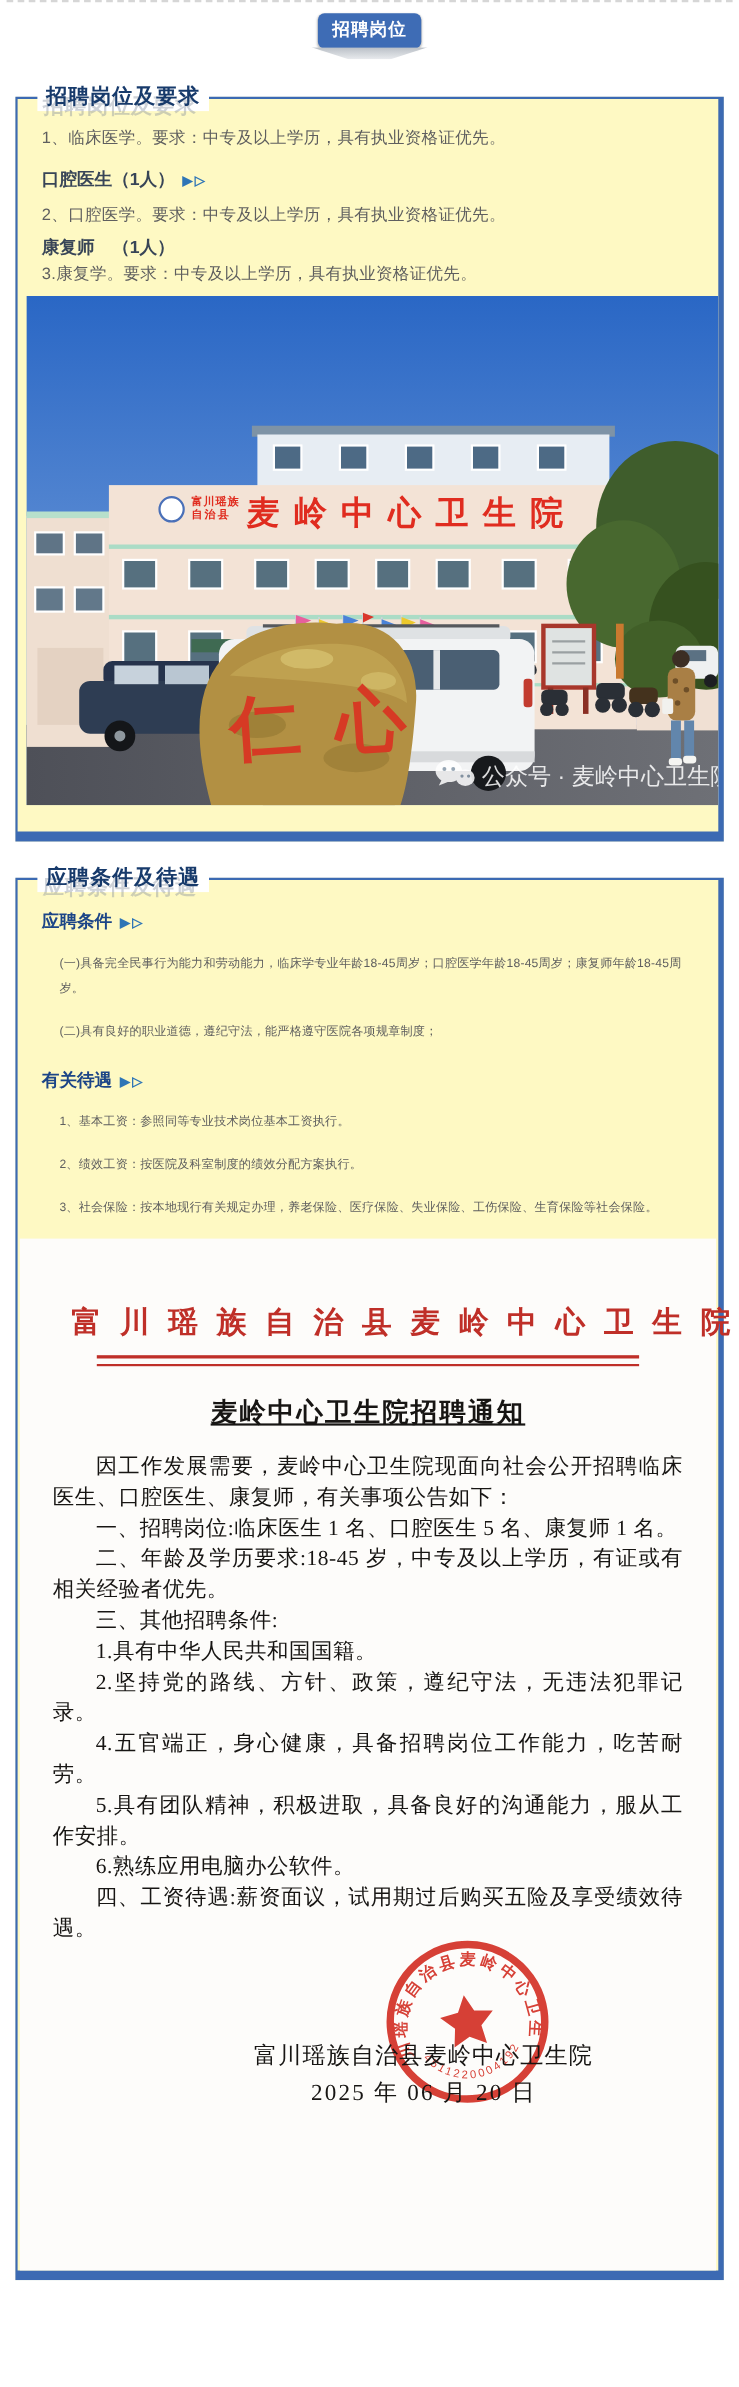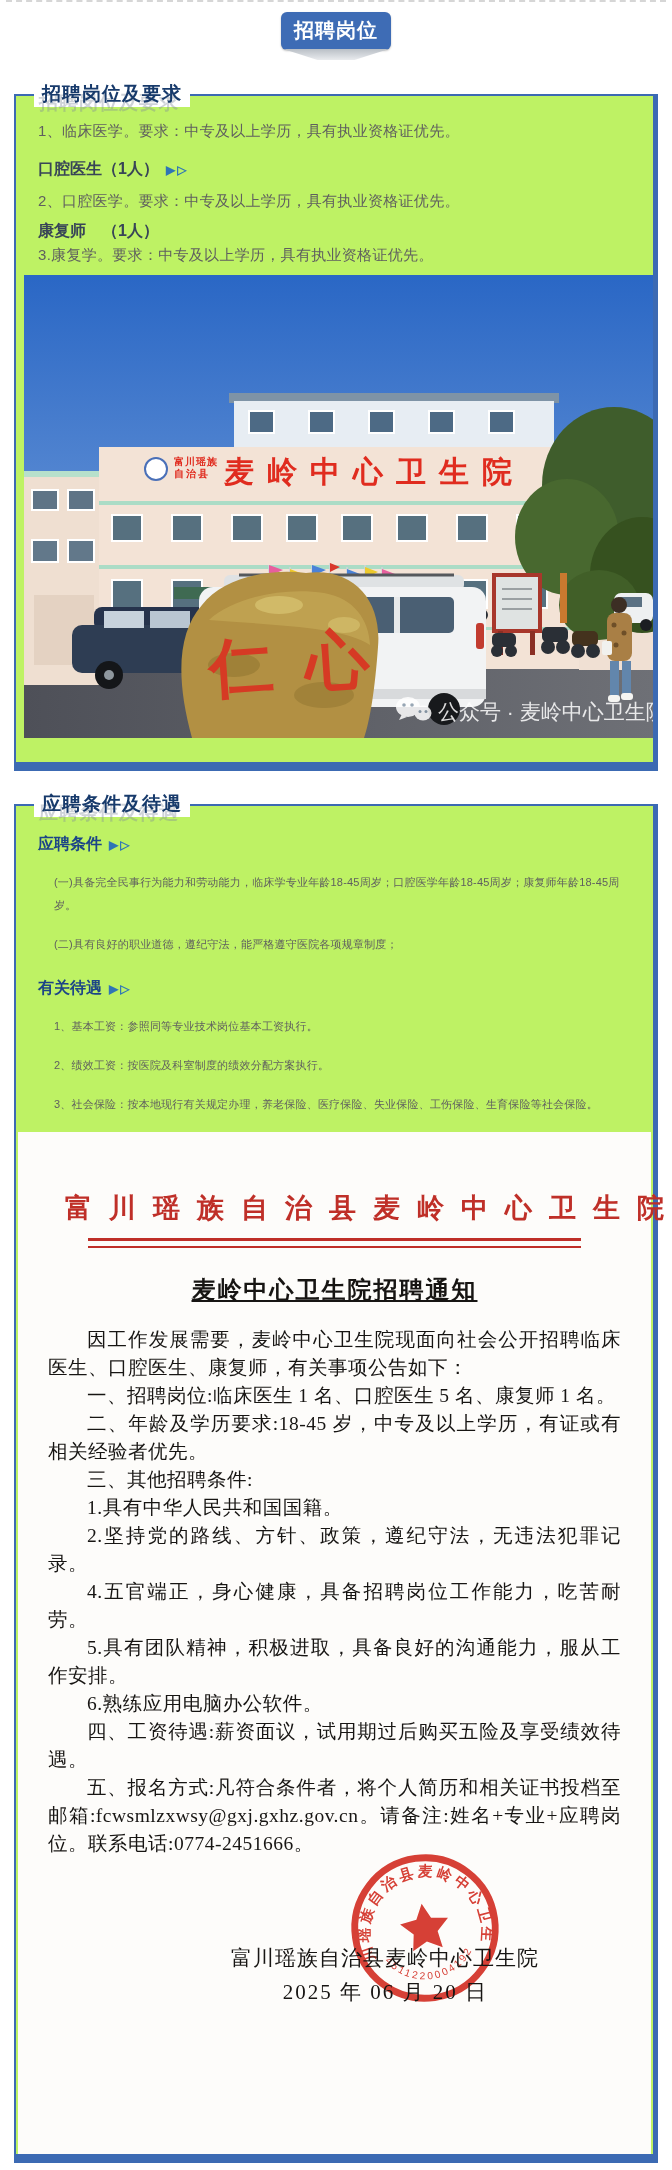--- a/index.html
+++ b/index.html
@@ -1,28 +1,28 @@
 <!DOCTYPE html>
 <html><head>
 <meta charset="utf-8">
 <style>
   html,body{margin:0;padding:0;background:#ffffff;}
   body{width:672px;font-family:"Liberation Sans",sans-serif;-webkit-font-smoothing:antialiased;}
   .page{position:relative;width:672px;overflow:hidden;}
   .dashed{border-top:2px dashed #d6d6d6;margin:0 6px;height:0;}
   
   .badge-row{text-align:center;margin-top:10px;}
-  .badge{display:inline-block;background:#3e6cb5;color:#fff;font-weight:bold;font-size:20px;
+  .badge{display:inline-block;background:#3e6cb5;color:#fff;font-weight:bold;font-size:16px;
          padding:5px 13px 6px;border-radius:6px;letter-spacing:1px;box-shadow:0 1px 2px rgba(0,0,0,.25);}
   .badge-tail{width:132px;height:11px;margin:-1px auto 0;
          background:linear-gradient(#b9bfc6,#e9ebee);
          clip-path:polygon(10% 0,90% 0,64% 100%,36% 100%);}
   
   .section{position:relative;margin:34px 14px 0;border:2px solid #3c6ab3;
-           border-right-width:5px;border-bottom-width:9px;padding:16px 10px 24px 22px;background:#bef264;}
+           border-right-width:5px;border-bottom-width:9px;padding:16px 10px 24px 22px;background:#fef9c3;}
   .section-title{position:absolute;top:-15px;left:18px;background:#fff;padding:0 8px;
            color:#173a6b;font-size:19px;font-weight:bold;letter-spacing:1px;
            text-shadow:-3px 9px 0 rgba(125,136,152,.38);}
   .job-title{font-size:16px;font-weight:bold;color:#384557;margin:14px 0 12px;}
   .job-title.tight{margin:10px 0 4px;}
   .arrows{color:#2e75b6;font-size:12px;margin-left:7px;letter-spacing:2px;}
   .job-desc{font-size:15px;color:#5f5f5f;margin:10px 0 18px;letter-spacing:.3px;}
   .job-desc.tight{margin:4px 0 10px;}
   .photo-wrap{margin:2px 0 0 -14px;line-height:0;}
   
@@ -293,21 +293,20 @@
       <p>因工作发展需要，麦岭中心卫生院现面向社会公开招聘临床医生、口腔医生、康复师，有关事项公告如下：</p>
       <p>一、招聘岗位:临床医生 1 名、口腔医生 5 名、康复师 1 名。</p>
       <p>二、年龄及学历要求:18-45 岁，中专及以上学历，有证或有相关经验者优先。</p>
       <p>三、其他招聘条件:</p>
       <p>1.具有中华人民共和国国籍。</p>
       <p>2.坚持党的路线、方针、政策，遵纪守法，无违法犯罪记录。</p>
       <p>4.五官端正，身心健康，具备招聘岗位工作能力，吃苦耐劳。</p>
       <p>5.具有团队精神，积极进取，具备良好的沟通能力，服从工作安排。</p>
       <p>6.熟练应用电脑办公软件。</p>
       <p>四、工资待遇:薪资面议，试用期过后购买五险及享受绩效待遇。</p>
-      <p>五、报名方式:凡符合条件者，将个人简历和相关证书投档至邮箱:fcwsmlzxwsy@gxj.gxhz.gov.cn。请备注:姓名+专业+应聘岗位。联系电话:0774-2451666。</p>
 
       <div class="sign-block">
         <svg class="stamp" viewBox="0 0 160 160">
           <g transform="rotate(-8 80 80)" opacity="0.95">
             <circle cx="80" cy="80" r="72" fill="none" stroke="#d1271c" stroke-width="7"></circle>
             <defs>
               <path id="arcTop" d="M 24,100 A 58,58 0 1 1 136,100"></path>
               <path id="arcBottom" d="M 36,110 A 54,54 0 0 0 124,110"></path>
             </defs>
             <text font-size="15" fill="#d1271c" font-weight="bold" letter-spacing="3.5" font-family="'Liberation Serif',serif">

